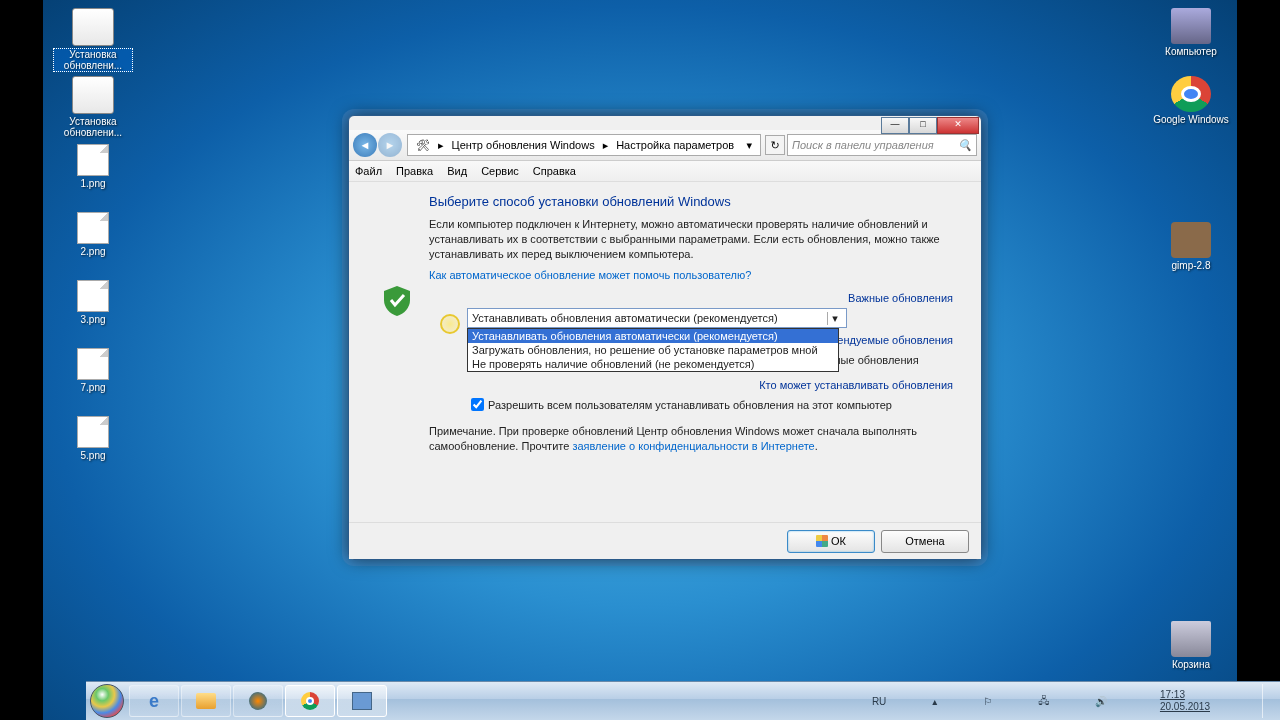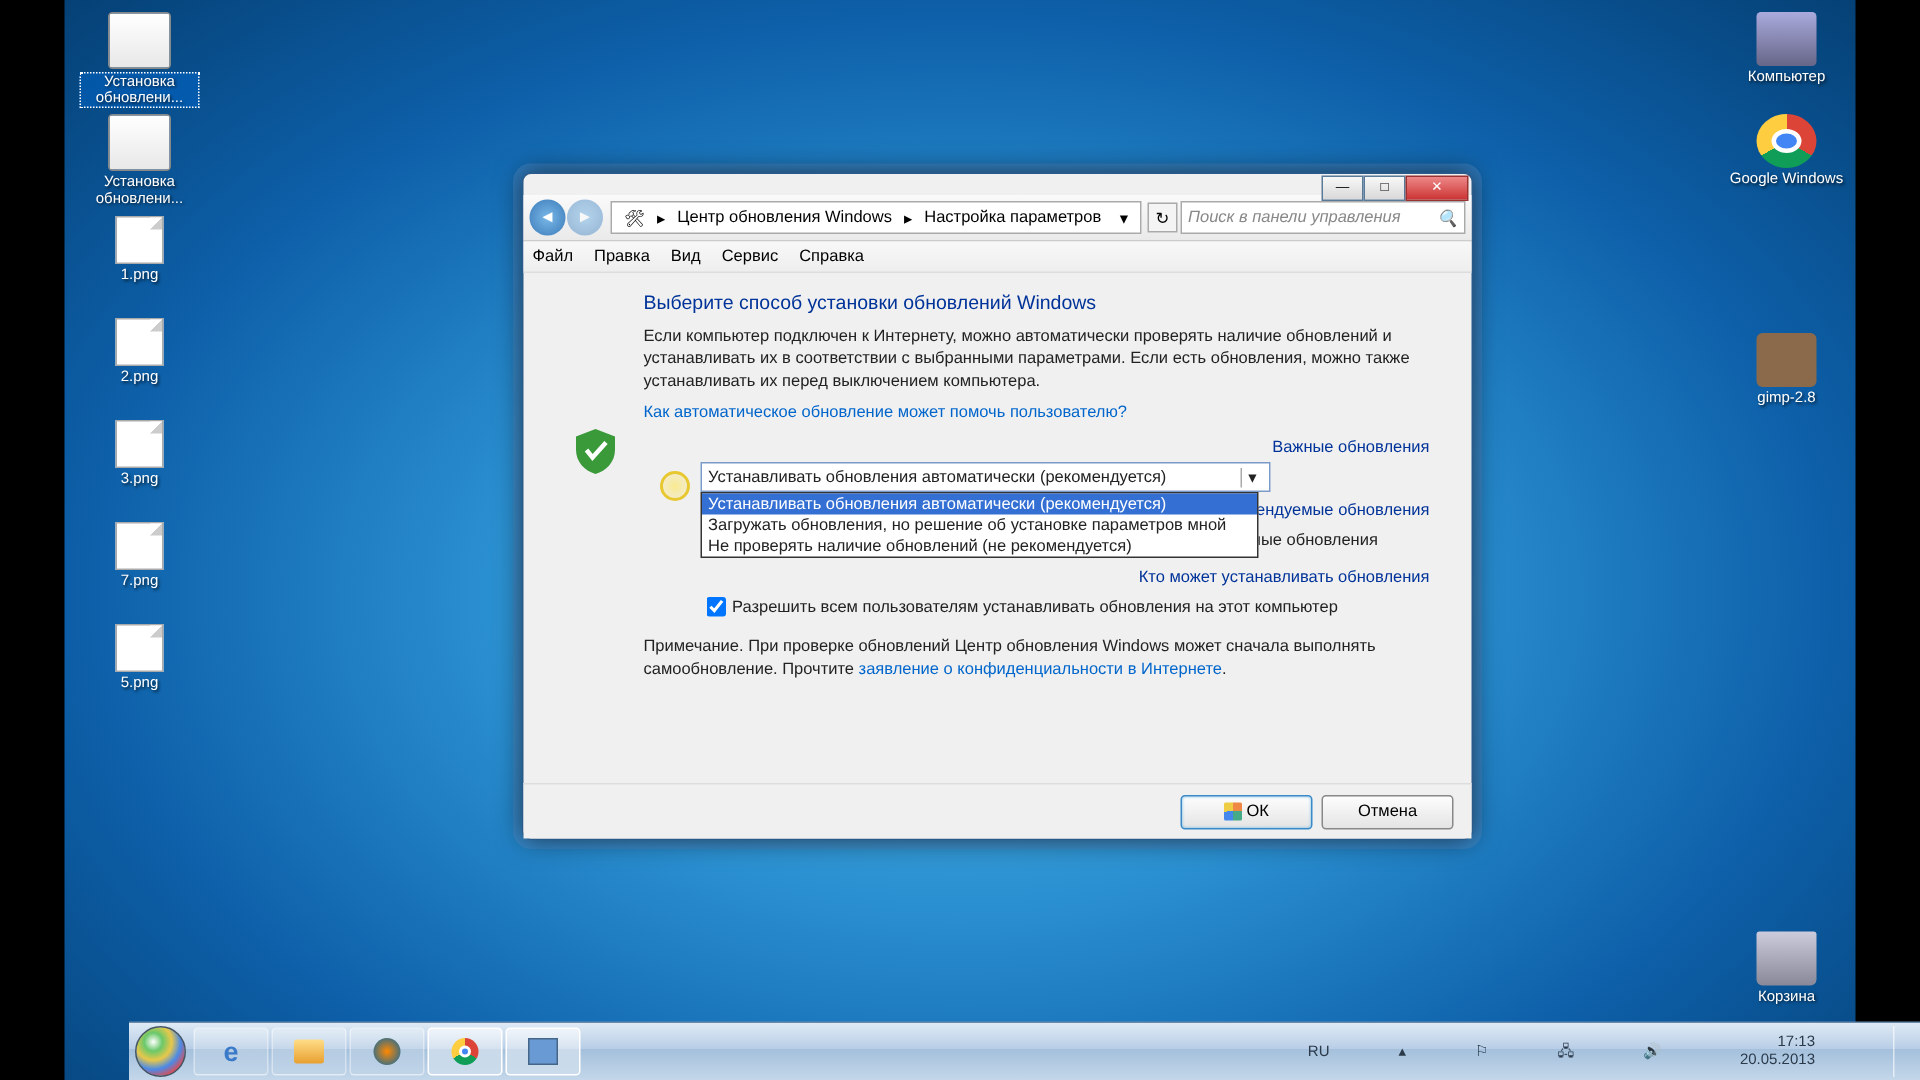--- a/index.html
+++ b/index.html
@@ -41,21 +41,21 @@
 .btnrow{position:absolute;bottom:0;left:0;right:0;height:36px;background:#f0f0f0;border-top:1px solid #ddd;display:flex;justify-content:flex-end;align-items:center;padding:0 12px;gap:6px;}
 .btn{min-width:66px;height:21px;border:1px solid #888;border-radius:3px;background:linear-gradient(#fdfdfd,#e4e4e4);font-size:11px;cursor:pointer;padding:0 10px;display:flex;align-items:center;justify-content:center;gap:3px;}
 .btn.def{border:1px solid #3a8ac8;box-shadow:0 0 2px #6ab8e8 inset;}
 .taskbar{position:absolute;left:43px;bottom:0;width:1194px;height:38px;background:linear-gradient(#dfeaf5,#b8cee6 45%,#a4c0dc 46%,#c4d7ea);border-top:1px solid #6a8aaa;display:flex;align-items:center;}
 .start{width:42px;height:38px;display:flex;align-items:center;justify-content:center;cursor:pointer;}
 .orb{width:32px;height:32px;border-radius:50%;background:radial-gradient(circle at 35% 30%,#fff,#6ac86a 20%,#e8c84a 40%,#4a8ae8 60%,#e84a4a 80%,#333);border:1px solid #456;}
 .tbtn{width:48px;height:30px;margin:0 1px;border:1px solid rgba(255,255,255,.4);border-radius:3px;background:linear-gradient(rgba(255,255,255,.3),rgba(255,255,255,.05));display:flex;align-items:center;justify-content:center;cursor:pointer;}
 .tbtn.active{background:linear-gradient(rgba(255,255,255,.6),rgba(255,255,255,.2));border-color:#fff;}
 .tray{margin-left:auto;display:flex;align-items:center;height:100%;padding:0 4px;color:#2a3a4a;font-size:10px;gap:40px;}
 .tray>*{margin:0 3px;}
-.clock{text-align:right;line-height:1.2;padding:0 6px;}
+.clock{text-align:left;line-height:1.2;padding:0 6px;text-decoration:underline;}
 .cursor{position:absolute;width:20px;height:20px;z-index:50;}
 .cursor:before{content:"";position:absolute;width:16px;height:16px;border:2px solid #e8c830;border-radius:50%;background:radial-gradient(circle,rgba(255,230,80,.6),rgba(255,200,40,.1));}
 </style>
 </head>
 <body>
 
 <div class="black-l"></div>
 <div class="black-r"></div>
 <div class="desktop">
 

